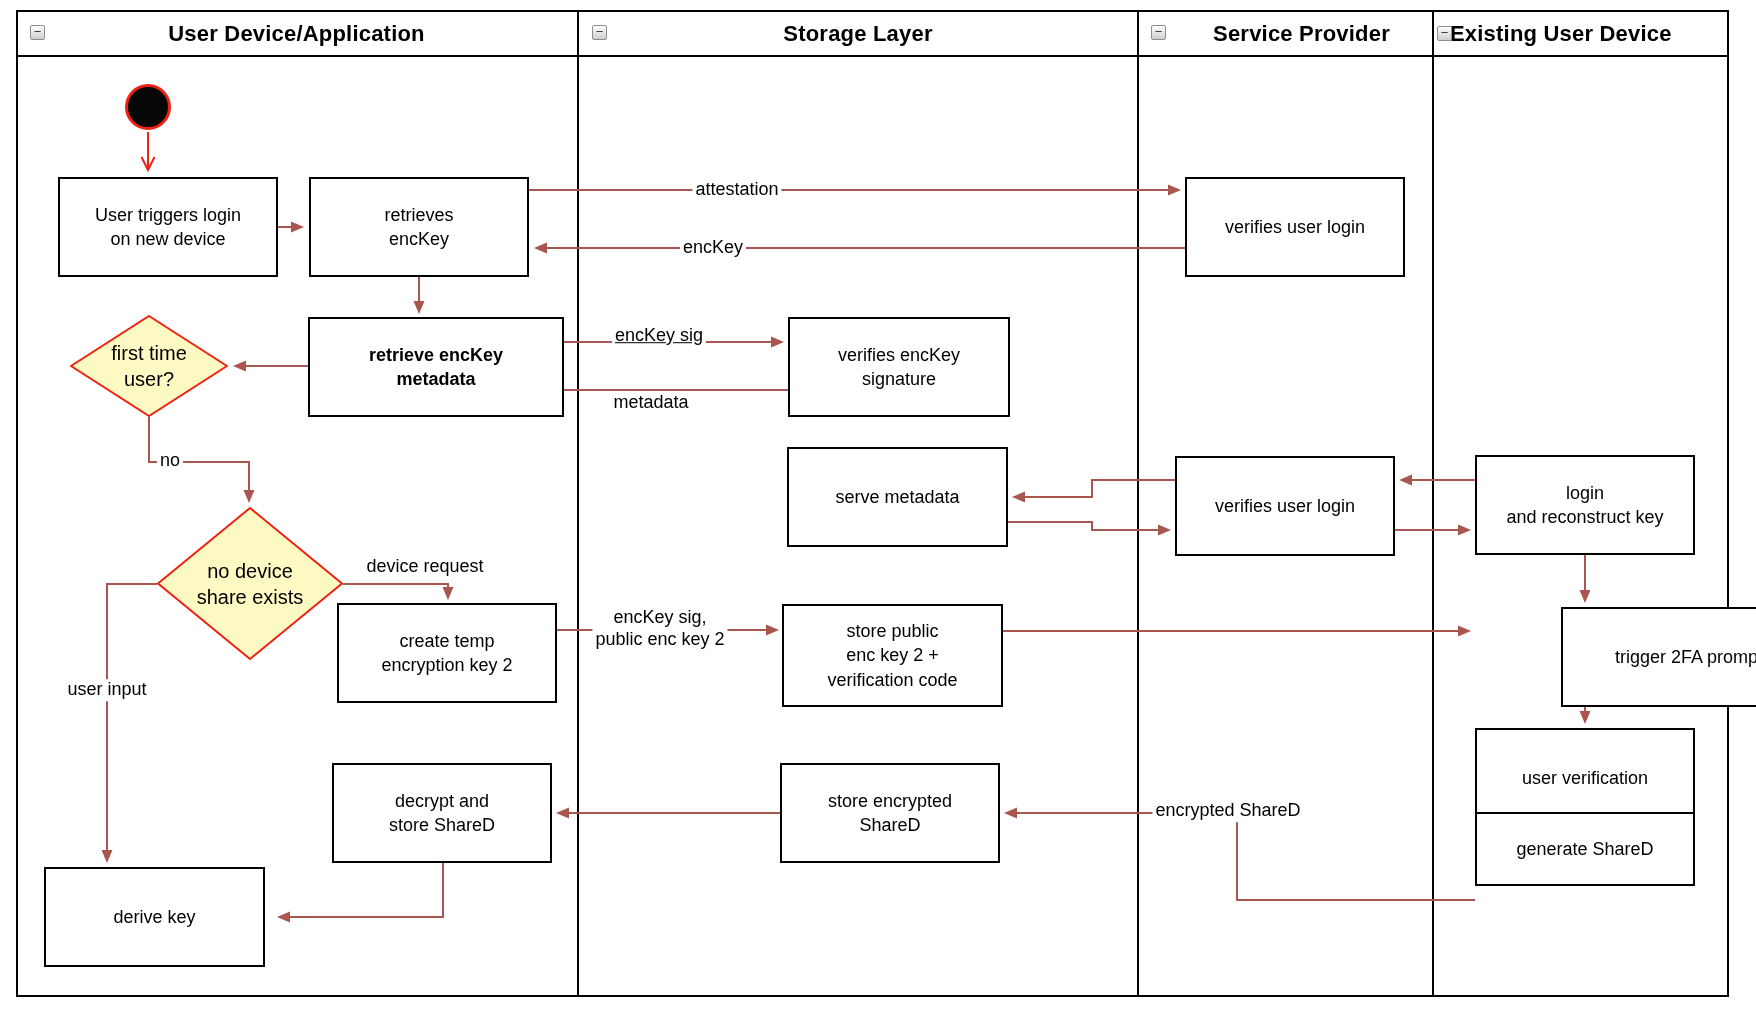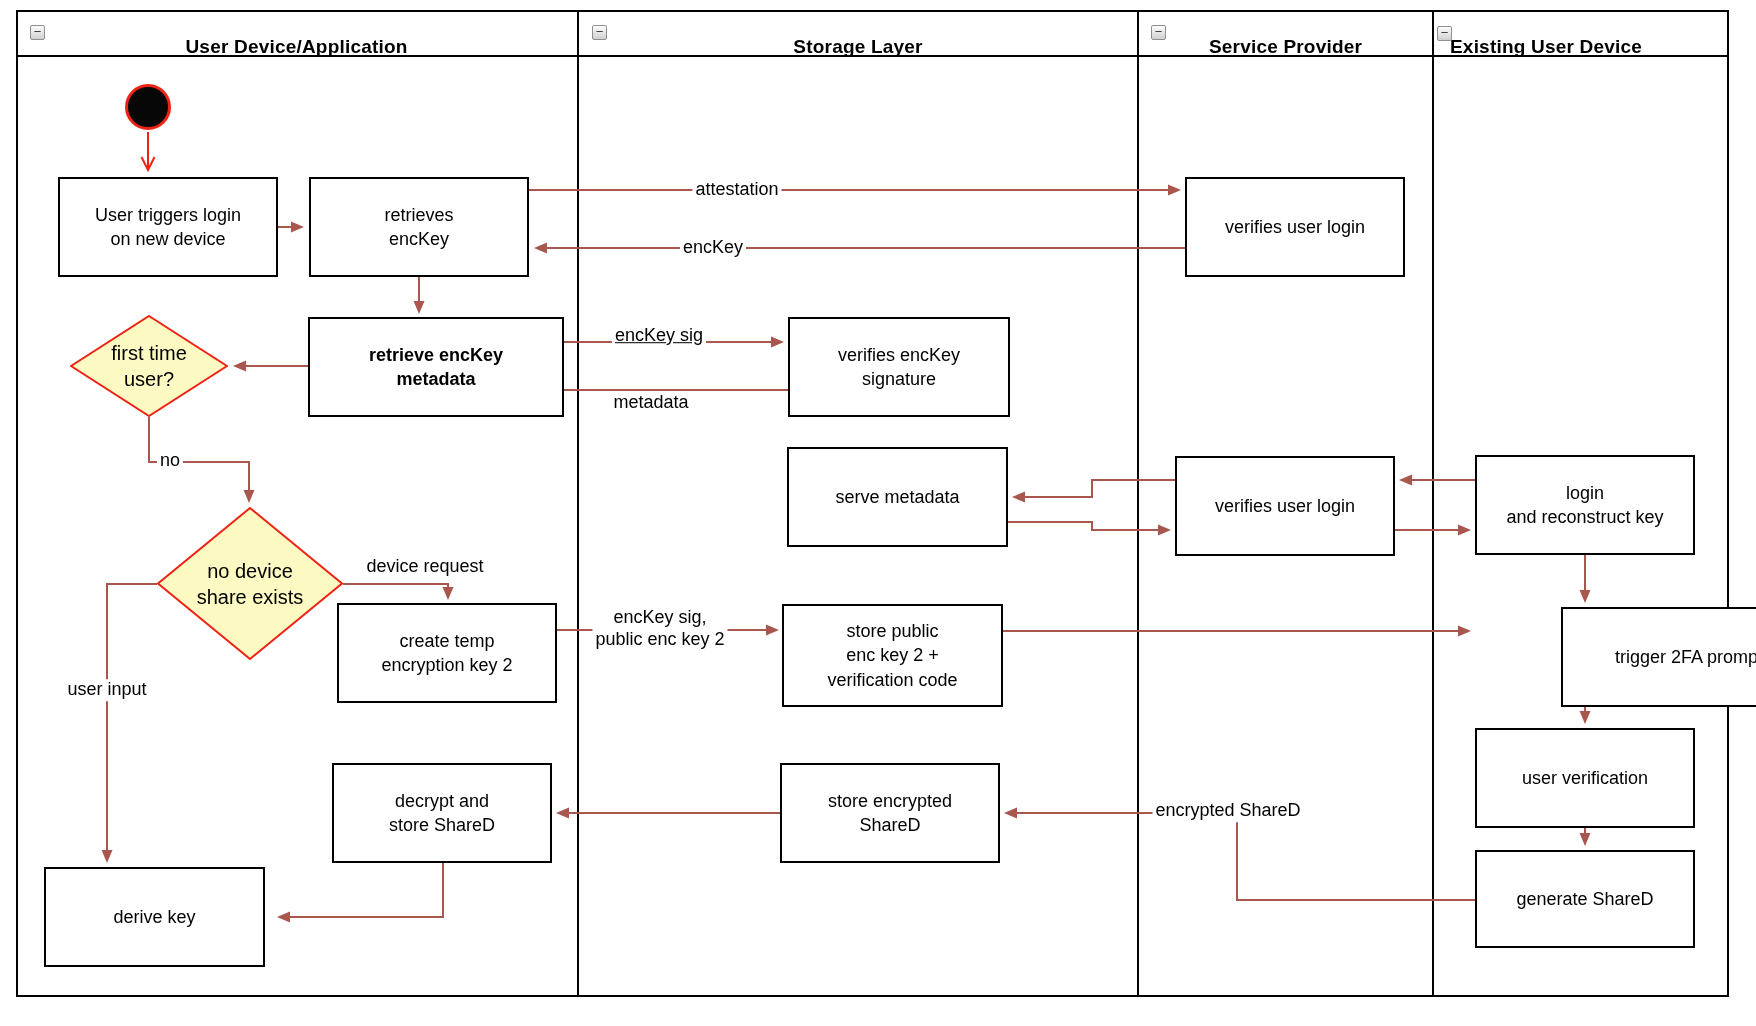--- a/index.html
+++ b/index.html
@@ -2,21 +2,21 @@
 <html><head>
 <meta charset="utf-8">
 <style>
   html,body{margin:0;padding:0;background:#ffffff;}
   body{font-family:"Liberation Sans", sans-serif;color:#000;}
   .canvas{position:relative;width:1756px;height:1026px;background:#fff;overflow:hidden;}
   .frame{position:absolute;left:16px;top:10px;width:1713px;height:987px;border:2px solid #000;box-sizing:border-box;}
   .vline{position:absolute;top:10px;width:2px;height:987px;background:#000;}
   .hline{position:absolute;left:16px;top:55px;width:1713px;height:2px;background:#000;}
   .hcell{position:absolute;top:12px;height:43px;display:flex;align-items:center;justify-content:center;
-         font-weight:bold;font-size:19px;letter-spacing:0.2px;margin-top:13px;}
+         font-weight:bold;font-size:22px;letter-spacing:0.2px;}
   .hcell.left-align{justify-content:flex-start;padding-left:16px;box-sizing:border-box;}
   .collapse{position:absolute;width:15px;height:15px;border:1px solid #8f8f8f;border-radius:2px;
             background:linear-gradient(#fdfdfd,#cfcfcf);color:#333;font-size:13px;line-height:12px;
             text-align:center;box-sizing:border-box;cursor:pointer;}
   #edge-layer{position:absolute;left:0;top:0;}
   .action-node{position:absolute;background:#fff;border:2px solid #000;box-sizing:border-box;
                display:flex;align-items:center;justify-content:center;text-align:center;
                font-size:18px;line-height:1.35;white-space:pre-line;}
   .start-node{position:absolute;border-radius:50%;background:#070707;border:3px solid #ee2213;box-sizing:border-box;}
   .decision-node{position:absolute;}
@@ -35,21 +35,21 @@
   <div class="vline" style="left:1137px;"></div>
   <div class="vline" style="left:1432px;"></div>
   <div class="hline"></div>
 
   <div class="hcell" style="left:16px;width:561px;">
     <span>User Device/Application</span>
   </div>
   <div class="hcell" style="left:579px;width:558px;">
     <span>Storage Layer</span>
   </div>
-  <div class="hcell" style="left:1139px;width:293px;">
+  <div class="hcell" style="left:1139px;width:293px;padding-left:16px;">
     <span>Service Provider</span>
   </div>
   <div class="hcell left-align" style="left:1434px;width:295px;">
     <span>Existing User Device</span>
   </div>
 
   <div class="collapse" style="left:30px;top:25px;">−</div>
   <div class="collapse" style="left:592px;top:25px;">−</div>
   <div class="collapse" style="left:1151px;top:25px;">−</div>
   <div class="collapse" style="left:1437px;top:26px;">−</div>
@@ -130,21 +130,21 @@
       <div class="dlabel">no device
 share exists</div>
     </div>
     <div class="action-node" style="left: 337px; top: 603px; width: 220px; height: 100px;">create temp
 encryption key 2</div>
     <div class="action-node" style="left: 782px; top: 604px; width: 221px; height: 103px;">store public
 enc key 2 +
 verification code</div>
     <div class="action-node" style="left: 1561px; top: 607px; width: 256px; height: 100px; text-align: center;">trigger 2FA prompt</div>
     <div class="action-node" style="left: 1475px; top: 728px; width: 220px; height: 100px;">user verification</div>
-    <div class="action-node" style="left: 1475px; top: 850px; width: 220px; height: 98px;">generate ShareD</div>
+    <div class="action-node" style="left: 1475px; top: 812px; width: 220px; height: 74px;">generate ShareD</div>
     <div class="action-node" style="left: 332px; top: 763px; width: 220px; height: 100px;">decrypt and
 store ShareD</div>
     <div class="action-node" style="left: 780px; top: 763px; width: 220px; height: 100px;">store encrypted
 ShareD</div>
     <div class="action-node" style="left: 44px; top: 867px; width: 221px; height: 100px;">derive key</div>
     <div class="elabel" style="left: 737px; top: 190px;">attestation</div>
     <div class="elabel" style="left: 713px; top: 248px;">encKey</div>
     <div class="elabel" style="left: 659px; top: 336px; text-decoration: underline;">encKey sig</div>
     <div class="elabel" style="left: 651px; top: 403px;">metadata</div>
     <div class="elabel" style="left: 170px; top: 461px;">no</div>

